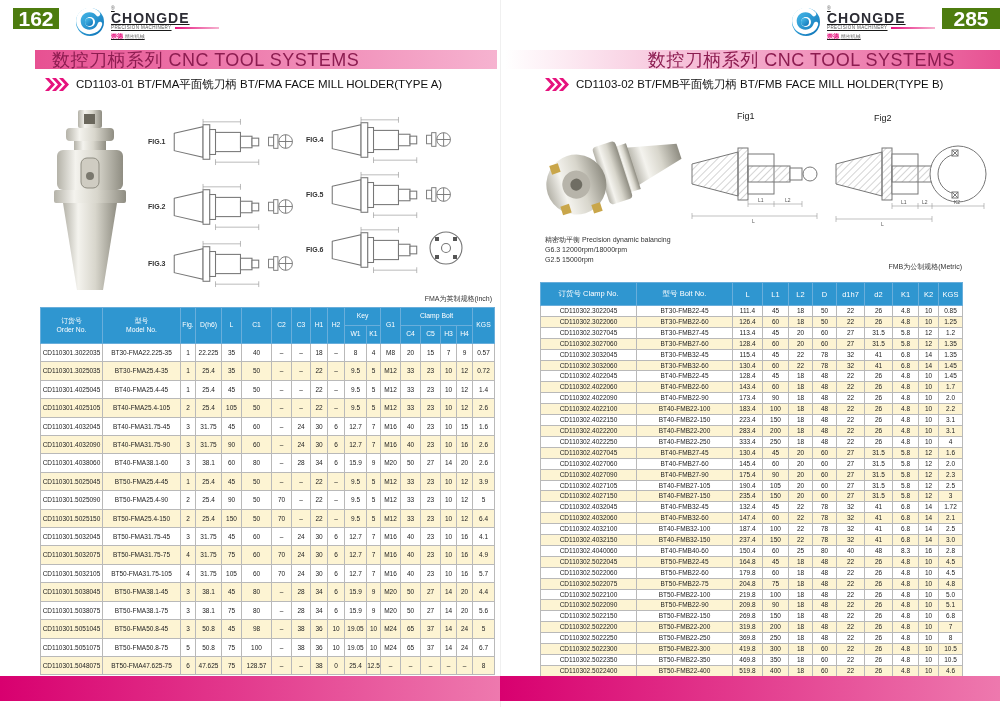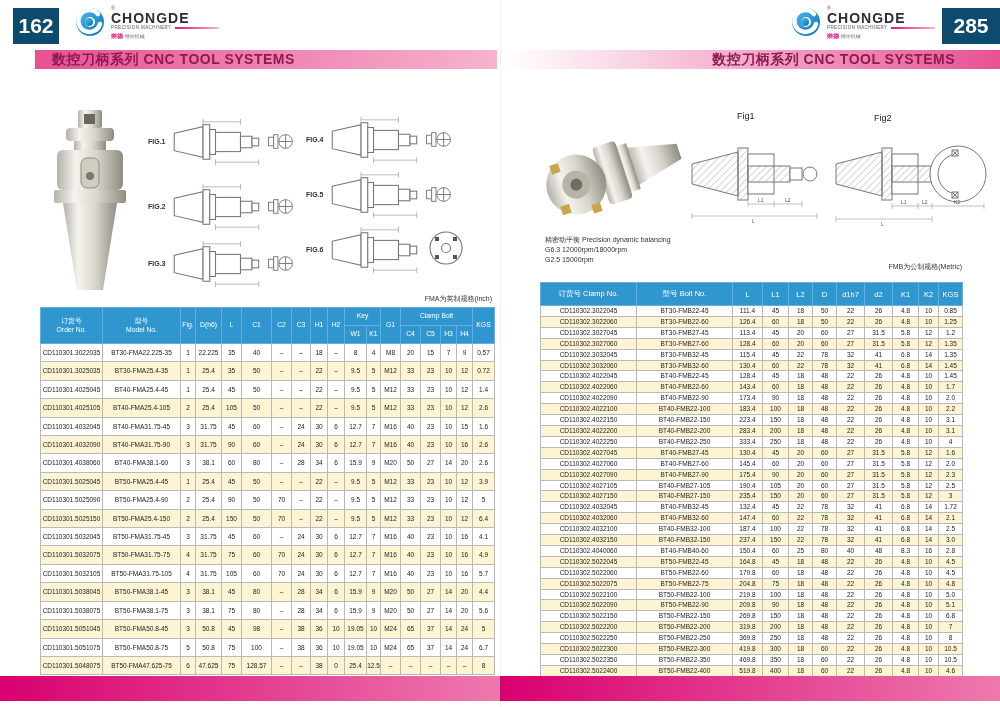--- a/index.html
+++ b/index.html
@@ -1,38 +1,38 @@
 <!DOCTYPE html>
 <html><head>
 <meta charset="utf-8">
 <style>
   html,body{margin:0;padding:0;background:#fff;}
   #sheet{position:relative;width:1000px;height:707px;background:#fff;overflow:hidden;
          font-family:"Liberation Sans",sans-serif;color:#1a1a1a;}
   .abs{position:absolute;}
   
-  .pnum{position:absolute;top:8px;height:36px;background:#0c4a6e;color:#fff;
+  .pnum{position:absolute;top:8px;height:21px;background:#4d7c0f;color:#fff;
         font-size:21px;font-weight:bold;display:flex;align-items:center;justify-content:center;}
   .pnum-left{left:13px;width:46px;}
   .pnum-right{left:942px;width:58px;}
   
   .logo{position:absolute;top:6px;display:flex;align-items:flex-start;}
   .logo svg{flex:0 0 auto;}
-  .logo-text{margin-left:5px;line-height:1;}
+  .logo-text{margin-left:5px;line-height:1;text-decoration:underline;}
   .logo-reg{font-size:5px;color:#555;height:5px;}
   .logo-name{font-size:14px;font-weight:bold;letter-spacing:1px;color:#2c2c34;}
   .logo-sub{font-size:4.5px;letter-spacing:.4px;color:#555;display:flex;align-items:center;margin-top:1px;}
   .logo-line{display:inline-block;width:44px;height:2px;margin-left:3px;
              background:linear-gradient(90deg,#e6127d,#f6b3d0);}
   .logo-cn{font-size:6px;margin-top:2px;}
   .logo-cn .cn1{color:#e6127d;font-weight:bold;}
   .logo-cn .cn2{color:#777;font-size:5px;}
   
   .banner{position:absolute;top:50px;height:19px;display:flex;align-items:center;
-          font-size:14px;font-weight:bold;color:#8c1c50;letter-spacing:.5px;}
+          font-size:18px;font-weight:normal;color:#8c1c50;letter-spacing:.5px;}
   .banner-left{left:35px;width:462px;background:linear-gradient(90deg,#e75192,#f6b3d0);padding-left:17px;box-sizing:border-box;}
   .banner-right{left:505px;width:495px;background:linear-gradient(90deg,#ffffff 0%,#f8cce0 30%,#e75192 100%);
                 justify-content:flex-end;padding-right:45px;box-sizing:border-box;}
   
   .title{position:absolute;display:flex;align-items:center;font-size:11.5px;color:#111;}
   .title svg{margin-right:7px;}
   
   .figlbl{position:absolute;font-size:7px;font-weight:bold;color:#333;}
   .figlbl2{position:absolute;font-size:9px;color:#222;}
   .figdraw{position:absolute;}
@@ -139,20 +139,28 @@
           <span class="logo-line"></span>
         </div>
       <div class="logo-cn"><span class="cn1">崇德</span> <span class="cn2">精密机械</span></div>
     </div>
   </div>
 
   <div class="banner banner-left">
     <span>数控刀柄系列  CNC TOOL  SYSTEMS</span>
   </div>
 
+  <div class="title" style="left:45px;top:77px;">
+    <svg width="24" height="13" viewBox="0 0 24 13">
+      <path d="M0 0l6 6.5L0 13h4l6-6.5L4 0z" fill="#e6127d"></path>
+      <path d="M7 0l6 6.5L7 13h4l6-6.5L11 0z" fill="#e6127d"></path>
+      <path d="M14 0l6 6.5L14 13h4l6-6.5L18 0z" fill="#e6127d"></path>
+    </svg>
+    <span>CD1103-01 BT/FMA平面铣刀柄 BT/FMA FACE MILL HOLDER(TYPE A)</span>
+  </div>
 
   <svg class="abs" style="left:48px;top:108px;" width="84" height="184" viewBox="0 0 84 184">
     <rect x="30" y="2" width="24" height="18" rx="2" fill="url(#met)"></rect>
     <rect x="36" y="6" width="11" height="10" fill="#6a675c"></rect>
     <rect x="18" y="20" width="48" height="13" rx="4" fill="url(#met)"></rect>
     <rect x="26" y="33" width="32" height="9" fill="url(#met)"></rect>
     <rect x="9" y="42" width="66" height="40" rx="6" fill="url(#met)"></rect>
     <rect x="33" y="50" width="18" height="30" rx="6" fill="#cfccc2" stroke="#8f8d82"></rect>
     <circle cx="42" cy="68" r="4" fill="#7a786e"></circle>
     <rect x="6" y="82" width="72" height="13" rx="2" fill="url(#met)"></rect>
@@ -628,20 +636,28 @@
           <span class="logo-line"></span>
         </div>
       <div class="logo-cn"><span class="cn1">崇德</span> <span class="cn2">精密机械</span></div>
     </div>
   </div>
 
   <div class="banner banner-right">
     <span>数控刀柄系列  CNC TOOL  SYSTEMS</span>
   </div>
 
+  <div class="title" style="left:545px;top:77px;">
+    <svg width="24" height="13" viewBox="0 0 24 13">
+      <path d="M0 0l6 6.5L0 13h4l6-6.5L4 0z" fill="#e6127d"></path>
+      <path d="M7 0l6 6.5L7 13h4l6-6.5L11 0z" fill="#e6127d"></path>
+      <path d="M14 0l6 6.5L14 13h4l6-6.5L18 0z" fill="#e6127d"></path>
+    </svg>
+    <span>CD1103-02 BT/FMB平面铣刀柄 BT/FMB FACE MILL HOLDER(TYPE B)</span>
+  </div>
 
   <svg class="abs" style="left:540px;top:110px;" width="150" height="122" viewBox="0 0 150 122">
     <g transform="rotate(-18 75 61)">
       <polygon points="92,42 142,54 142,70 92,82" fill="url(#met)"></polygon>
       <rect x="82" y="38" width="12" height="48" fill="url(#met)"></rect>
       <rect x="60" y="32" width="24" height="60" rx="4" fill="url(#met)"></rect>
       <circle cx="34" cy="62" r="30" fill="url(#met)"></circle>
       <circle cx="34" cy="62" r="14" fill="#b7b4aa"></circle>
       <circle cx="34" cy="62" r="6" fill="#6f6d63"></circle>
       <rect x="14" y="36" width="9" height="9" fill="#c9a64a"></rect>

